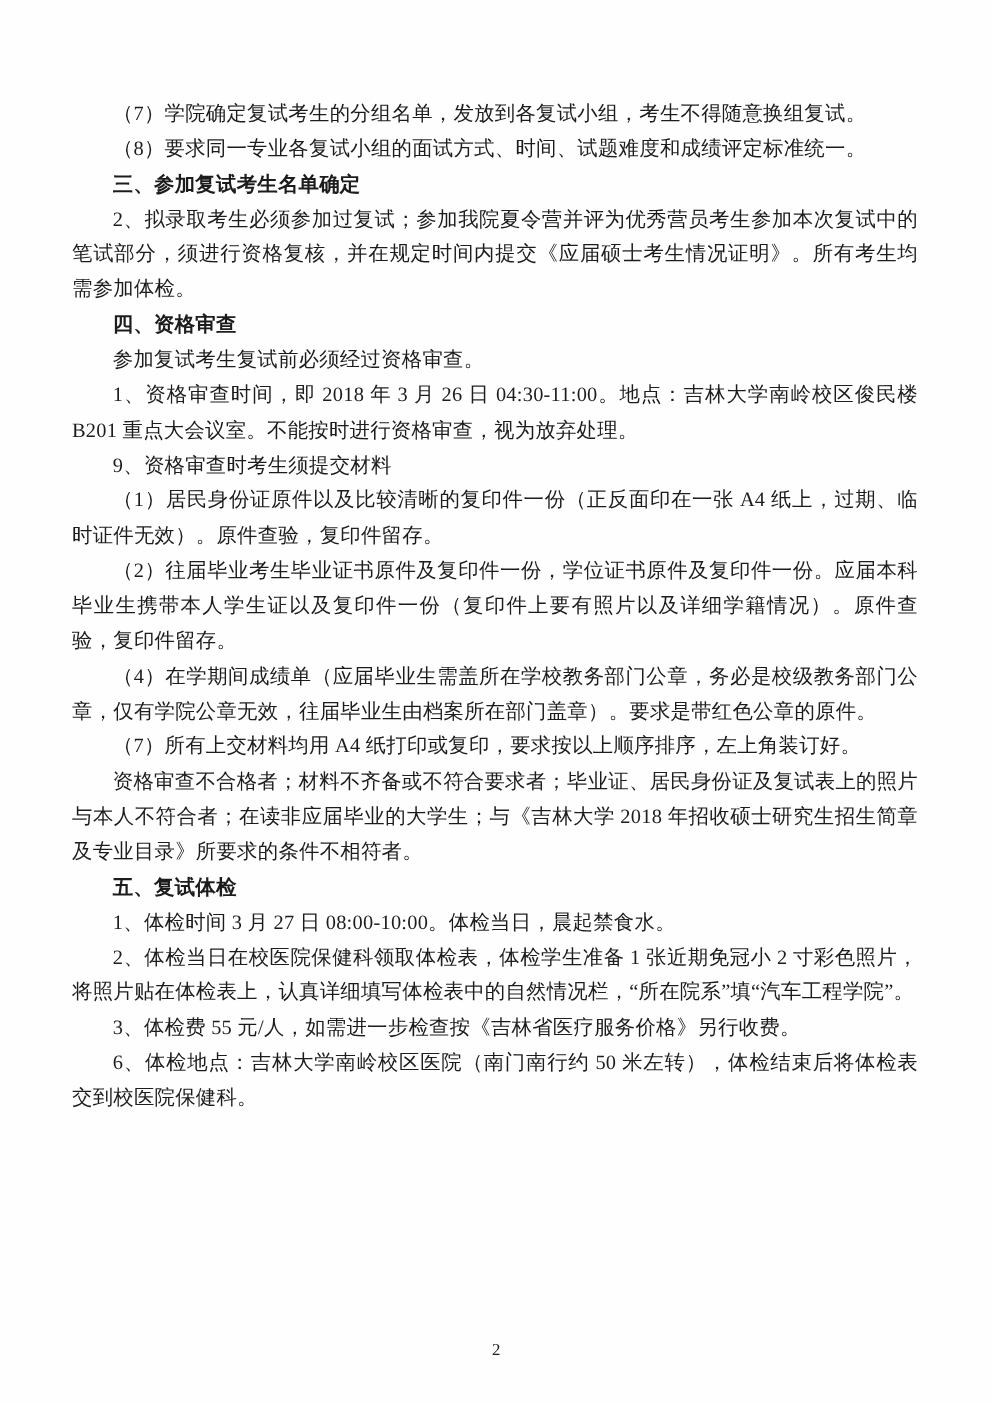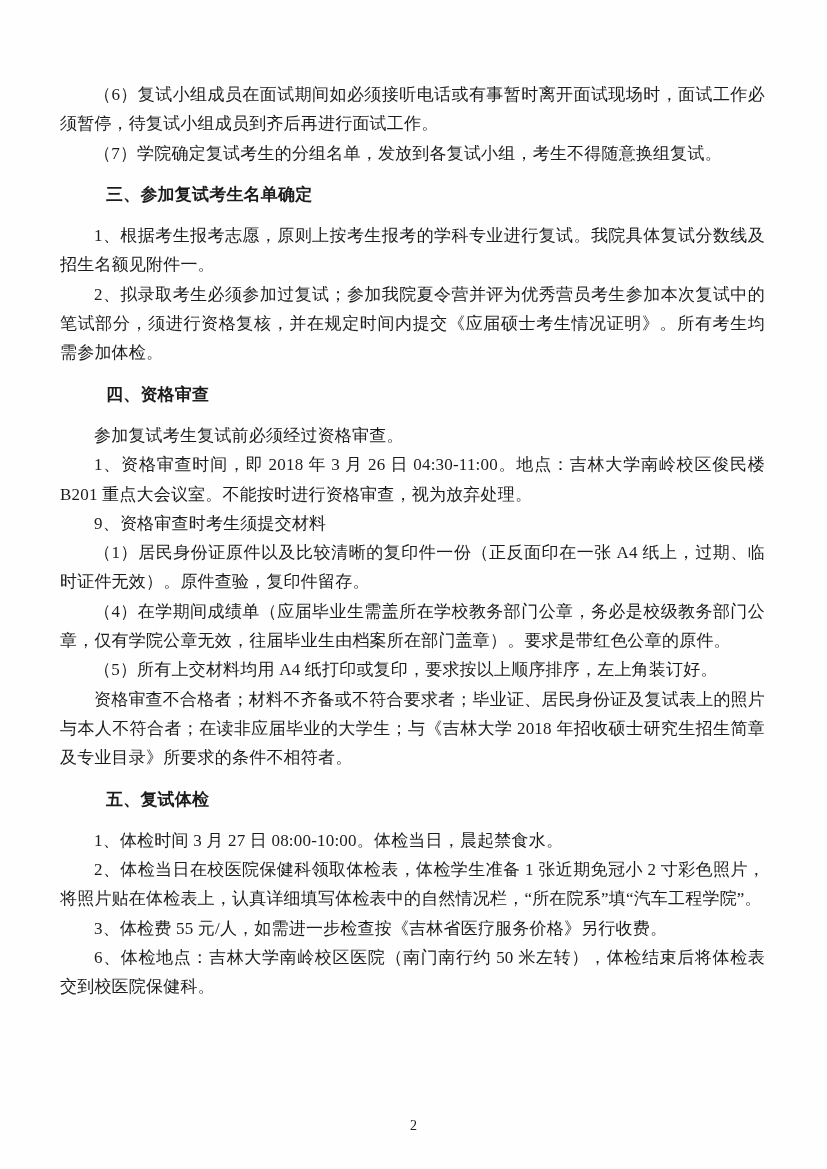--- a/index.html
+++ b/index.html
@@ -28,21 +28,21 @@
     font-size: 17px;
     line-height: 29.3px;
     text-align: justify;
     letter-spacing: 0.2px;
   }
   .doc-body p.para {
     margin: 0;
     text-indent: 2em;
   }
   .doc-body h3.heading {
-    margin: 12px;
+    margin: 0;
     font-size: 17px;
     line-height: 29.3px;
     font-weight: bold;
     text-indent: 2em;
   }
   .page-number {
     position: absolute;
     bottom: 34px;
     left: 0;
     width: 100%;
@@ -50,32 +50,32 @@
     font-size: 14px;
     line-height: 18px;
     color: #1c1c1c;
   }
 </style>
 </head>
 <body>
 
 <div class="page">
   <div class="doc-body">
-      <p class="para">（6）复试小组成员在面试期间如必须接听电话或有事暂时离开面试现场时，面试工作必须暂停，待复试小组成员到齐后再进行面试工作。</p>
       <p class="para">（7）学院确定复试考生的分组名单，发放到各复试小组，考生不得随意换组复试。</p>
+      <p class="para">（8）要求同一专业各复试小组的面试方式、时间、试题难度和成绩评定标准统一。</p>
       <h3 class="heading">三、参加复试考生名单确定</h3>
-      <p class="para">1、根据考生报考志愿，原则上按考生报考的学科专业进行复试。我院具体复试分数线及招生名额见附件一。</p>
       <p class="para">2、拟录取考生必须参加过复试；参加我院夏令营并评为优秀营员考生参加本次复试中的笔试部分，须进行资格复核，并在规定时间内提交《应届硕士考生情况证明》。所有考生均需参加体检。</p>
       <h3 class="heading">四、资格审查</h3>
       <p class="para">参加复试考生复试前必须经过资格审查。</p>
       <p class="para">1、资格审查时间，即 2018 年 3 月 26 日 04:30-11:00。地点：吉林大学南岭校区俊民楼B201 重点大会议室。不能按时进行资格审查，视为放弃处理。</p>
       <p class="para">9、资格审查时考生须提交材料</p>
       <p class="para">（1）居民身份证原件以及比较清晰的复印件一份（正反面印在一张 A4 纸上，过期、临时证件无效）。原件查验，复印件留存。</p>
+      <p class="para">（2）往届毕业考生毕业证书原件及复印件一份，学位证书原件及复印件一份。应届本科毕业生携带本人学生证以及复印件一份（复印件上要有照片以及详细学籍情况）。原件查验，复印件留存。</p>
       <p class="para">（4）在学期间成绩单（应届毕业生需盖所在学校教务部门公章，务必是校级教务部门公章，仅有学院公章无效，往届毕业生由档案所在部门盖章）。要求是带红色公章的原件。</p>
-      <p class="para">（5）所有上交材料均用 A4 纸打印或复印，要求按以上顺序排序，左上角装订好。</p>
+      <p class="para">（7）所有上交材料均用 A4 纸打印或复印，要求按以上顺序排序，左上角装订好。</p>
       <p class="para">资格审查不合格者；材料不齐备或不符合要求者；毕业证、居民身份证及复试表上的照片与本人不符合者；在读非应届毕业的大学生；与《吉林大学 2018 年招收硕士研究生招生简章及专业目录》所要求的条件不相符者。</p>
       <h3 class="heading">五、复试体检</h3>
       <p class="para">1、体检时间 3 月 27 日 08:00-10:00。体检当日，晨起禁食水。</p>
       <p class="para">2、体检当日在校医院保健科领取体检表，体检学生准备 1 张近期免冠小 2 寸彩色照片，将照片贴在体检表上，认真详细填写体检表中的自然情况栏，“所在院系”填“汽车工程学院”。</p>
       <p class="para">3、体检费 55 元/人，如需进一步检查按《吉林省医疗服务价格》另行收费。</p>
       <p class="para">6、体检地点：吉林大学南岭校区医院（南门南行约 50 米左转），体检结束后将体检表交到校医院保健科。</p>
     </div>
   <div class="page-number">
     <span>2</span>
   </div>

